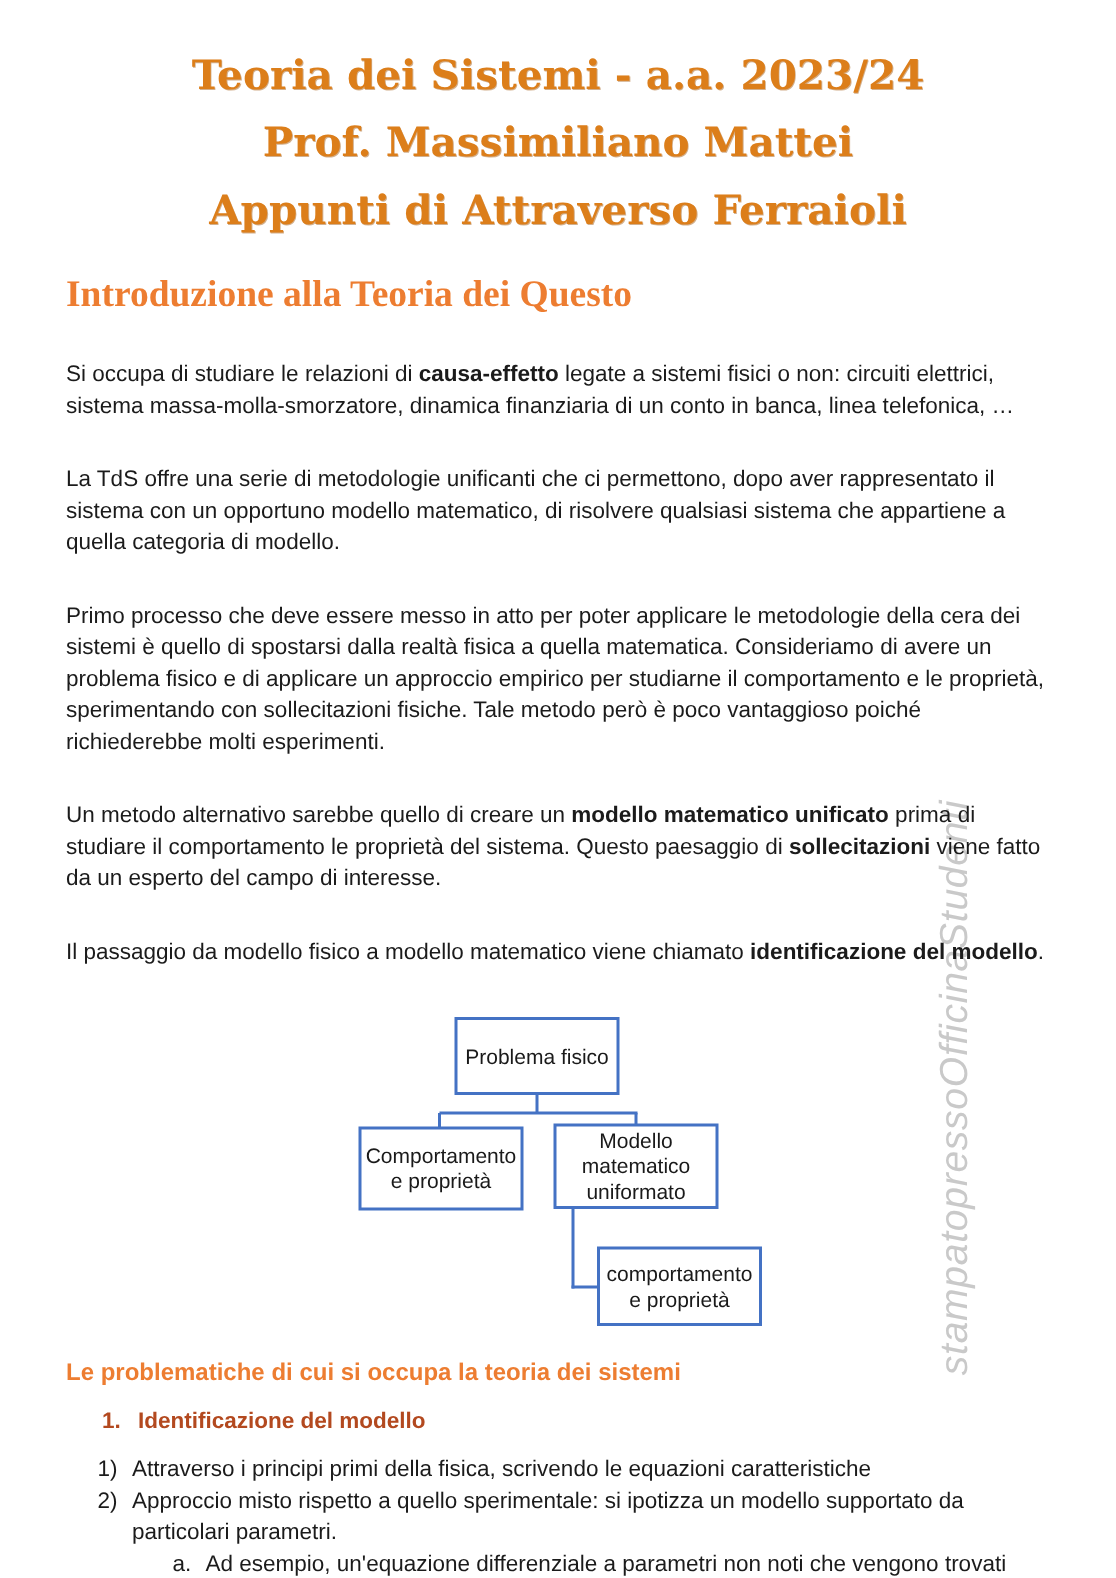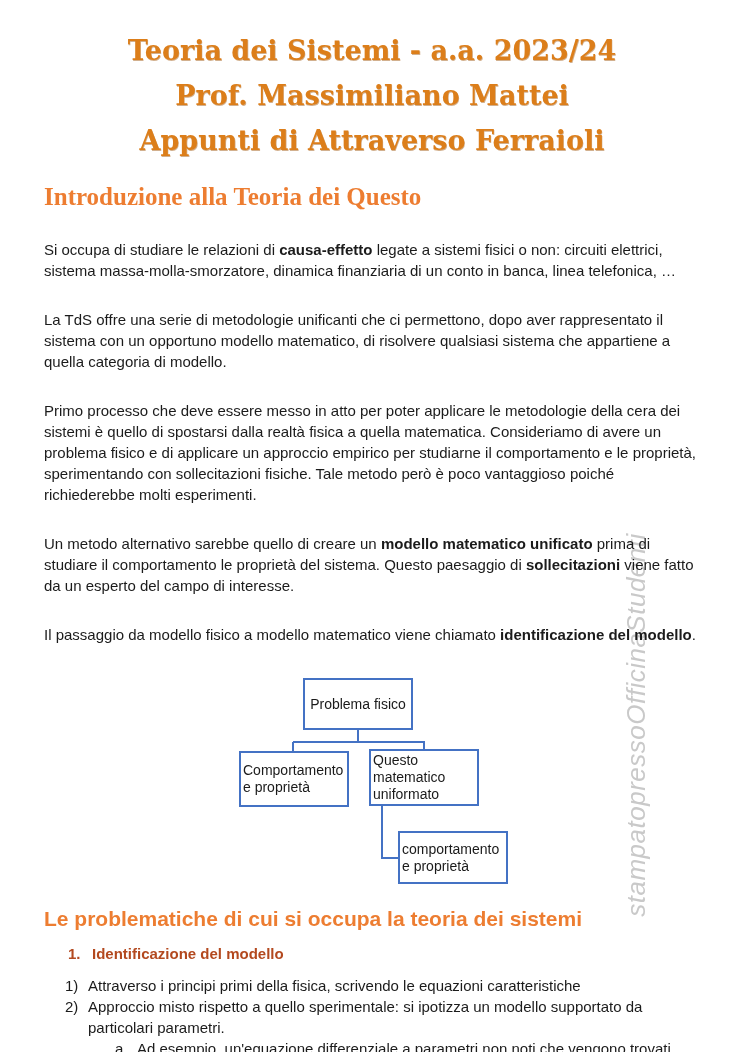--- a/index.html
+++ b/index.html
@@ -63,38 +63,39 @@
     position:relative;
     height:218px;
     margin:10px 0 8px 0;
   }
   .dbox{
     position:absolute;
     box-sizing:border-box;
     border:2px solid var(--blue);
     background:#ffffff;
     display:flex;align-items:center;justify-content:center;
+    text-align:center;
     font-size:14px;line-height:17px;
     color:#1a1a1a;
     padding:2px;
   }
   .box-top{left:259px;top:5px;width:110px;height:52px;}
   .box-left{left:195px;top:78px;width:110px;height:56px;}
   .box-right{left:325px;top:76px;width:110px;height:57px;}
   .box-bottom{left:354px;top:158px;width:110px;height:53px;}
   .cline{position:absolute;background:var(--blue);}
   .c-v1{left:313px;top:57px;width:2px;height:12px;}
   .c-h1{left:249px;top:68px;width:132px;height:2px;}
   .c-v2{left:248px;top:69px;width:2px;height:10px;}
   .c-v3{left:379px;top:69px;width:2px;height:8px;}
   .c-v4{left:337px;top:133px;width:2px;height:53px;}
   .c-h2{left:337px;top:184px;width:19px;height:2px;}
   h2{
     margin:16px 0 0 0;
-    font-size:21px;
+    font-size:16px;
     font-weight:bold;
     color:var(--orange);
   }
   .subheading{
     display:flex;
     margin:14px 0 12px 24px;
     font-size:15px;line-height:18px;
     font-weight:bold;
     color:var(--brown);
   }
@@ -131,21 +132,21 @@
 
     <p><span>Si occupa di studiare le relazioni di </span><b>causa-effetto</b><span> legate a sistemi fisici o non: circuiti elettrici, sistema massa-molla-smorzatore, dinamica finanziaria di un conto in banca, linea telefonica, …</span></p>
     <p><span>La TdS offre una serie di metodologie unificanti che ci permettono, dopo aver rappresentato il sistema con un opportuno modello matematico, di risolvere qualsiasi sistema che appartiene a quella categoria di modello.</span></p>
     <p><span>Primo processo che deve essere messo in atto per poter applicare le metodologie della cera dei sistemi è quello di spostarsi dalla realtà fisica a quella matematica. Consideriamo di avere un problema fisico e di applicare un approccio empirico per studiarne il comportamento e le proprietà, sperimentando con sollecitazioni fisiche. Tale metodo però è poco vantaggioso poiché richiederebbe molti esperimenti.</span></p>
     <p><span>Un metodo alternativo sarebbe quello di creare un </span><b>modello matematico unificato</b><span> prima di studiare il comportamento le proprietà del sistema. Questo paesaggio di </span><b>sollecitazioni</b><span> viene fatto da un esperto del campo di interesse.</span></p>
     <p><span>Il passaggio da modello fisico a modello matematico viene chiamato </span><b>identificazione del modello</b><span>.</span></p>
 
     <div class="diagram">
       <div class="dbox box-top">Problema fisico</div>
       <div class="dbox box-left">Comportamento e proprietà</div>
-      <div class="dbox box-right">Questo matematico uniformato</div>
+      <div class="dbox box-right">Modello matematico uniformato</div>
       <div class="dbox box-bottom">comportamento e proprietà</div>
       <div class="cline c-v1"></div>
       <div class="cline c-h1"></div>
       <div class="cline c-v2"></div>
       <div class="cline c-v3"></div>
       <div class="cline c-v4"></div>
       <div class="cline c-h2"></div>
     </div>
 
     <h2>Le problematiche di cui si occupa la teoria dei sistemi</h2>

